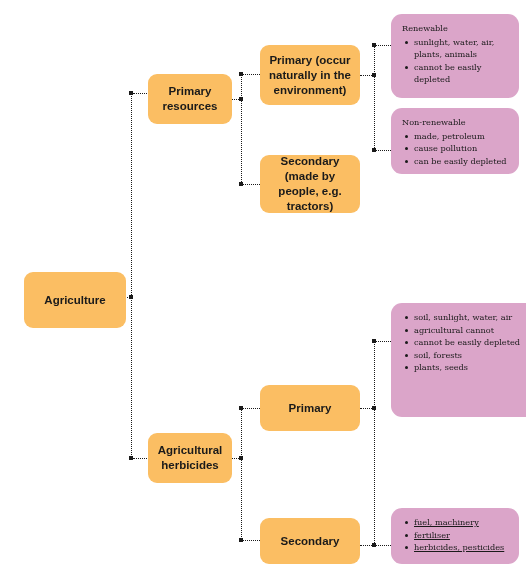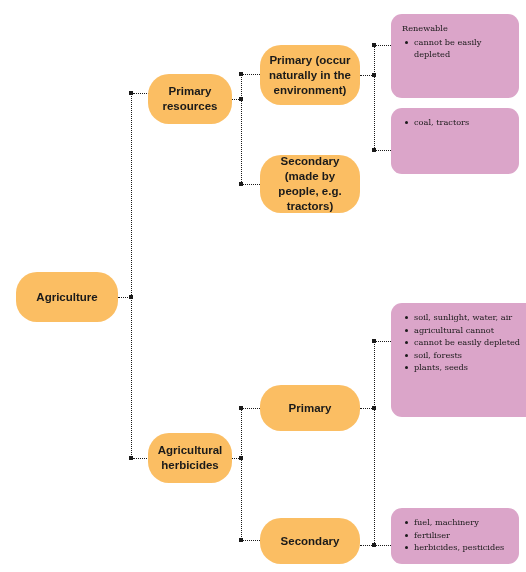--- a/index.html
+++ b/index.html
@@ -29,21 +29,20 @@
     text-align: center;
   }
   .node.orange {
     background: #fbbe63;
     color: #1a1a1a;
     font-family: "Liberation Sans", sans-serif;
     font-size: 11.5px;
     font-weight: 600;
     line-height: 15px;
     padding: 6px 8px;
-    border-radius: 21px;
   }
   .node.orange .label {
     display: block;
     width: 100%;
   }
   .node.purple {
     background: #dba5c9;
     color: #1a1a1a;
     font-family: "DejaVu Serif", "Liberation Serif", serif;
     font-size: 8.2px;
@@ -145,21 +144,21 @@
   <div class="conn h" style="left:360px; top:408px; width:12px;"></div>
   <div class="joint" style="left:372px; top:406px;"></div>
   <div class="conn v" style="left:374px; top:341px; height:204px;"></div>
   <div class="joint" style="left:372px; top:339px;"></div>
   <div class="joint" style="left:372px; top:543px;"></div>
   <div class="conn h" style="left:376px; top:341px; width:15px;"></div>
   <div class="conn h" style="left:376px; top:545px; width:15px;"></div>
 
   <div class="conn h" style="left:360px; top:545px; width:12px;"></div>
 
-  <div class="node orange" style="left:16px; top:272px; width:102px; height:50px;">
+  <div class="node orange" style="left:24px; top:272px; width:102px; height:56px;">
     <span class="label">Agriculture</span>
   </div>
 
   <div class="node orange" style="left:148px; top:74px; width:84px; height:50px;">
     <span class="label">Primary resources</span>
   </div>
 
   <div class="node orange" style="left:148px; top:433px; width:84px; height:50px;">
     <span class="label">Agricultural herbicides</span>
   </div>
@@ -177,46 +176,50 @@
   </div>
 
   <div class="node orange" style="left:260px; top:385px; width:100px; height:46px;">
     <span class="label">Primary</span>
   </div>
 
   <div class="node purple" style="left:391px; top:14px; width:128px; height:84px;">
     <div class="pbody">
       <span class="heading">Renewable</span>
       <ul>
+        <li>sunlight, water, air, plants, animals</li>
         <li>cannot be easily depleted</li>
       </ul>
     </div>
   </div>
 
   <div class="node purple" style="left:391px; top:108px; width:128px; height:66px;">
     <div class="pbody">
-      <ul>
-        <li>coal, tractors</li>
+      <span class="heading">Non-renewable</span>
+      <ul>
+        <li>made, petroleum</li>
+        <li>cause pollution</li>
+        <li>can be easily depleted</li>
       </ul>
     </div>
   </div>
 
   <div class="node purple" style="left:391px; top:303px; width:156px; height:114px;">
     <div class="pbody">
       <ul>
         <li>soil, sunlight, water, air</li>
         <li>agricultural cannot</li>
         <li>cannot be easily depleted</li>
         <li>soil, forests</li>
         <li>plants, seeds</li>
       </ul>
     </div>
   </div>
 
-  <div class="node purple" style="left:391px; top:508px; width:128px; height:56px;">
+  <div class="node purple" style="left:391px; top:508px; width:128px; height:56px;text-decoration:underline;">
     <div class="pbody">
       <ul>
         <li>fuel, machinery</li>
         <li>fertiliser</li>
         <li>herbicides, pesticides</li>
       </ul>
     </div>
   </div>
 
 </div>

